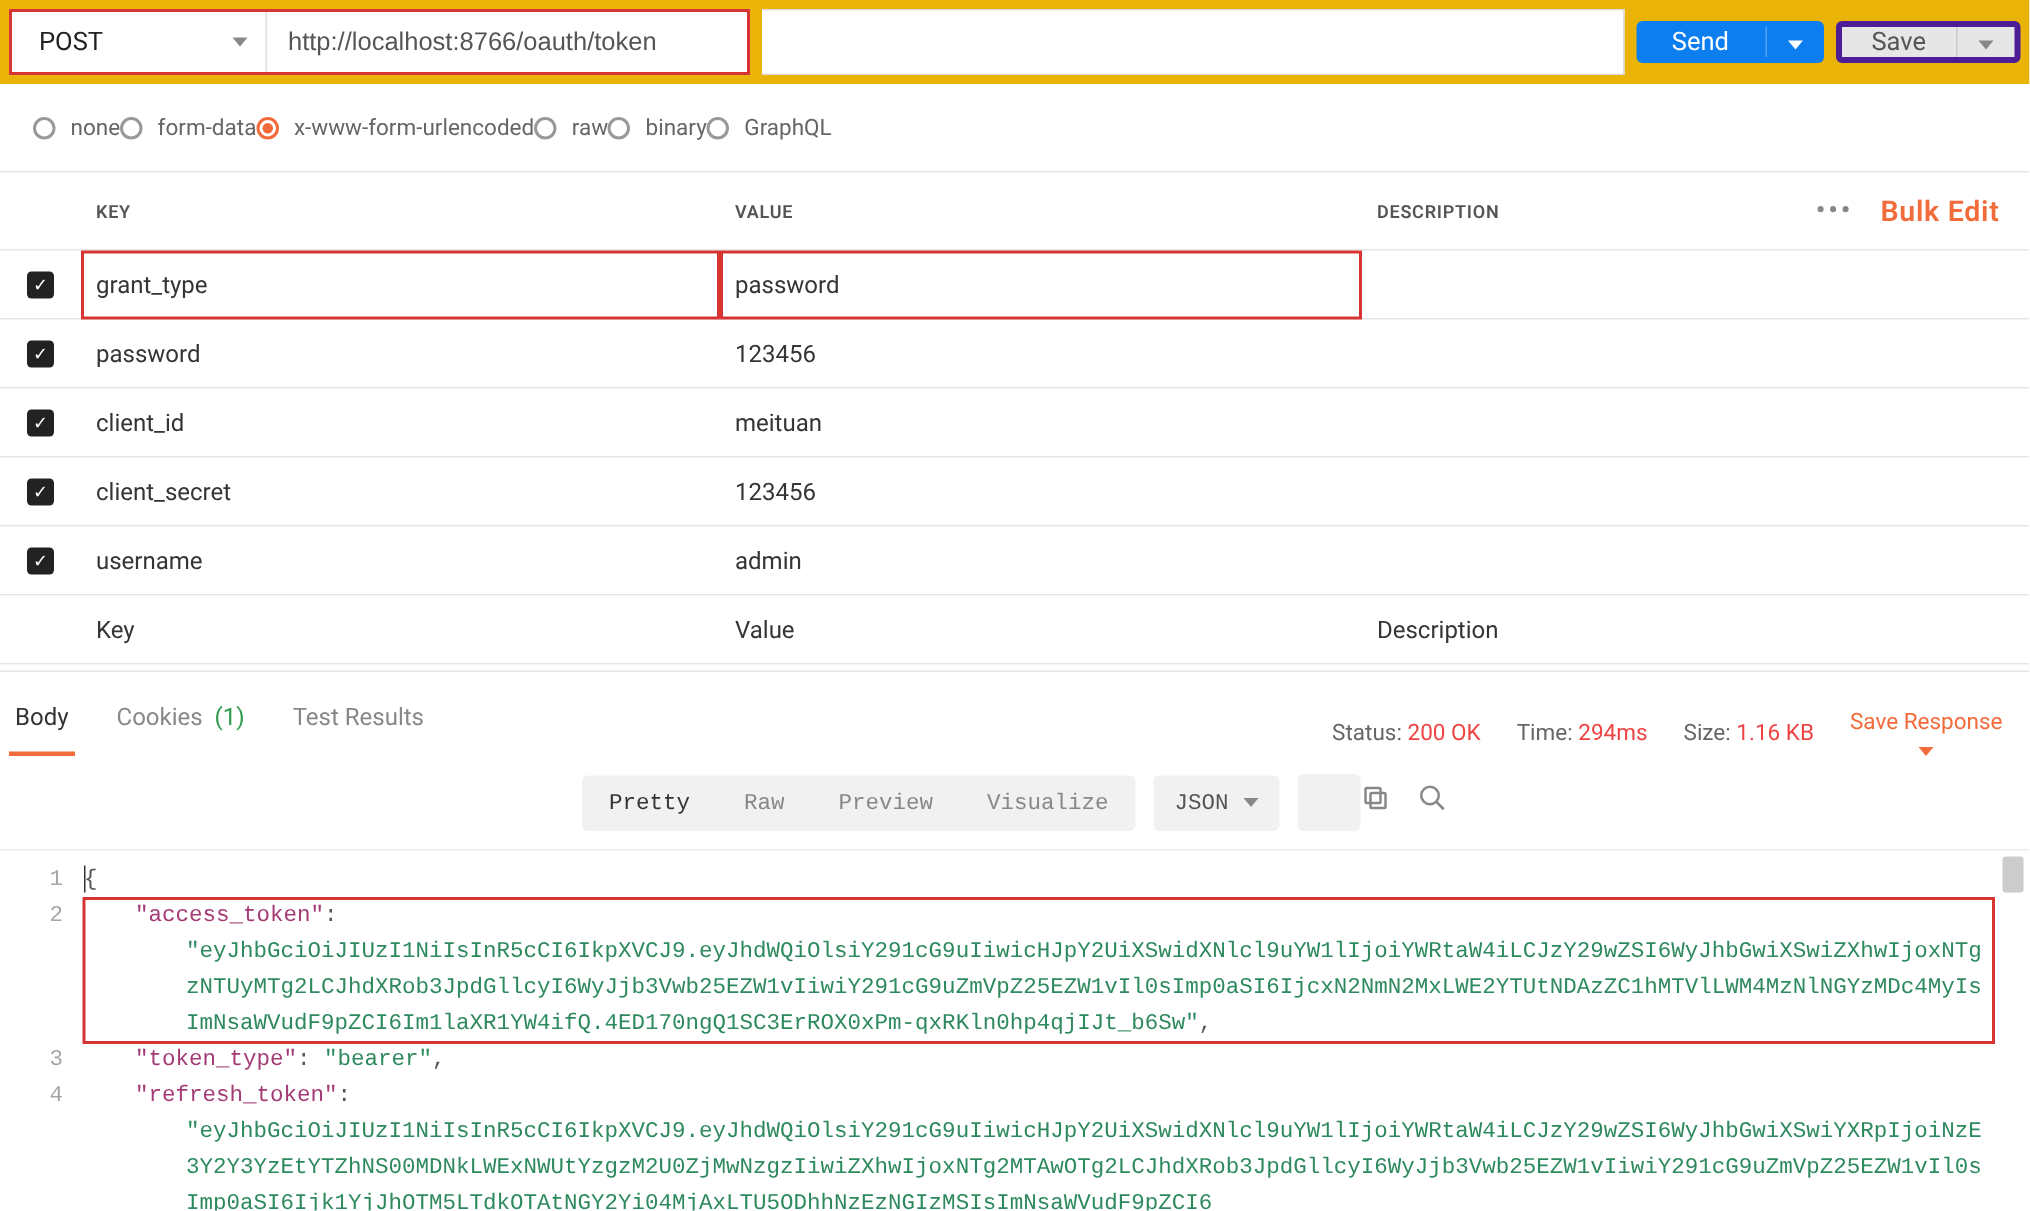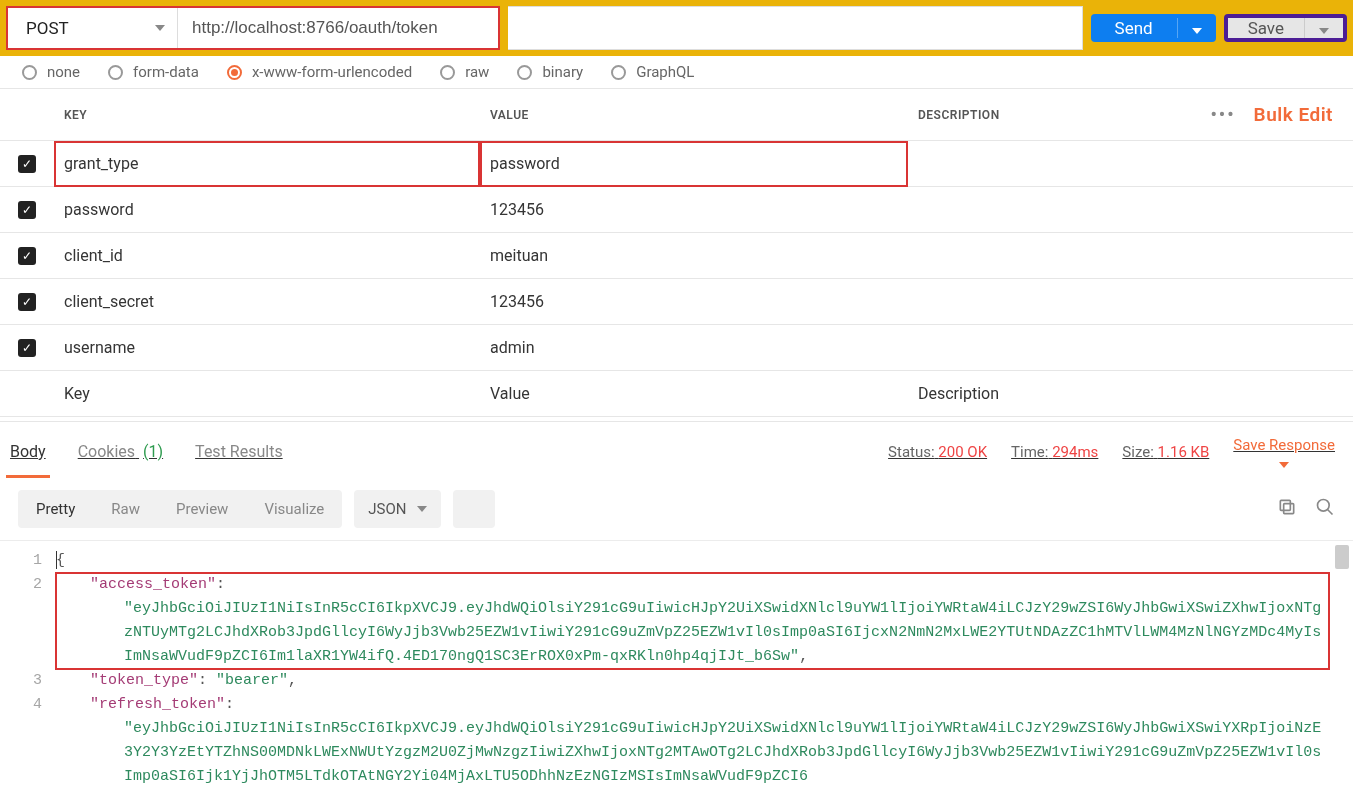--- a/index.html
+++ b/index.html
@@ -76,22 +76,21 @@
     border-left: 5px solid transparent;
     border-right: 5px solid transparent;
     border-top: 6px solid currentColor;
   }
   .caret-down.gray { border-top-color: #888; }
 
   
   .body-types {
     display: flex;
     align-items: center;
-    gap: 28px;
-    padding: 7px 22px;
+    padding: 20px 22px;
     background: #fff;
   }
   .radio {
     display: flex;
     align-items: center;
     gap: 10px;
     font-size: 15px;
     color: #666;
     cursor: pointer;
   }
@@ -154,42 +153,42 @@
   }
   .dots-icon { color: #888; font-size: 18px; letter-spacing: 2px; cursor: pointer; }
   .bulk-edit { color: #f26b3a; font-size: 19px; cursor: pointer; padding-right: 10px; }
   .placeholder { color: #aaa; }
   .row-highlight-key { outline: 2px solid #d93434; outline-offset: -2px; }
   .row-highlight-val { outline: 2px solid #d93434; outline-offset: -2px; }
 
   
   .response-bar {
     display: flex;
-    align-items: flex-start;
+    align-items: flex-end;
     justify-content: space-between;
     padding: 14px 18px 0 6px;
     border-top: 1px solid #e6e6e6;
     margin-top: 4px;
-    text-decoration: underline;
   }
   .resp-tabs { display: flex; gap: 24px; }
   .resp-tab { font-size: 16px; color: #888; cursor: pointer; padding: 6px 4px 14px; }
   .resp-tab.active { color: #333; border-bottom: 3px solid #f26b3a; }
   .resp-tab .count-g { color: #2e9b4f; margin-left: 4px; }
   .resp-meta { display: flex; align-items: center; gap: 24px; font-size: 15px; color: #666; }
   .meta-val-g { color: #ef4444; }
   .save-response { color: #f26b3a; display: flex; align-items: center; gap: 8px; cursor: pointer; flex-direction: column; }
 
   
   .viewer-bar {
     display: flex;
     align-items: center;
-    justify-content: space-between;
-    padding: 12px 18px;
+    justify-content: center;
+    padding: 12px 8px;
     border-bottom: 1px solid #ececec;
+    font-family: Liberation Mono, monospace;
   }
   .viewer-left { display: flex; align-items: center; gap: 12px; }
   .viewer-tabs { display: flex; background: #f1f1f1; border-radius: 4px; overflow: hidden; }
   .viewer-tab { padding: 10px 18px; font-size: 15px; color: #888; cursor: pointer; }
   .viewer-tab.active { color: #333; }
   .lang-select {
     display: flex; align-items: center; gap: 10px;
     background: #f1f1f1; border-radius: 4px;
     padding: 10px 14px; font-size: 15px; color: #555;
     cursor: pointer;

